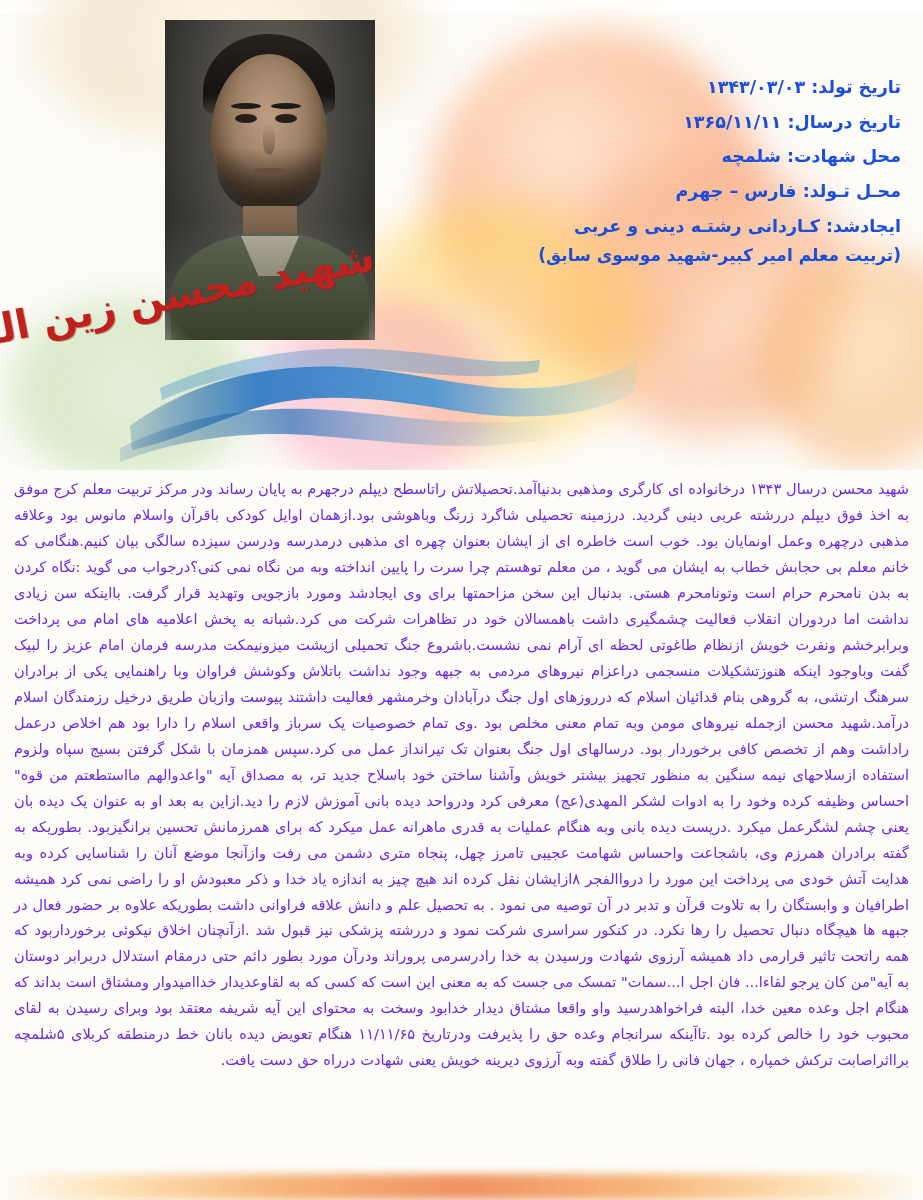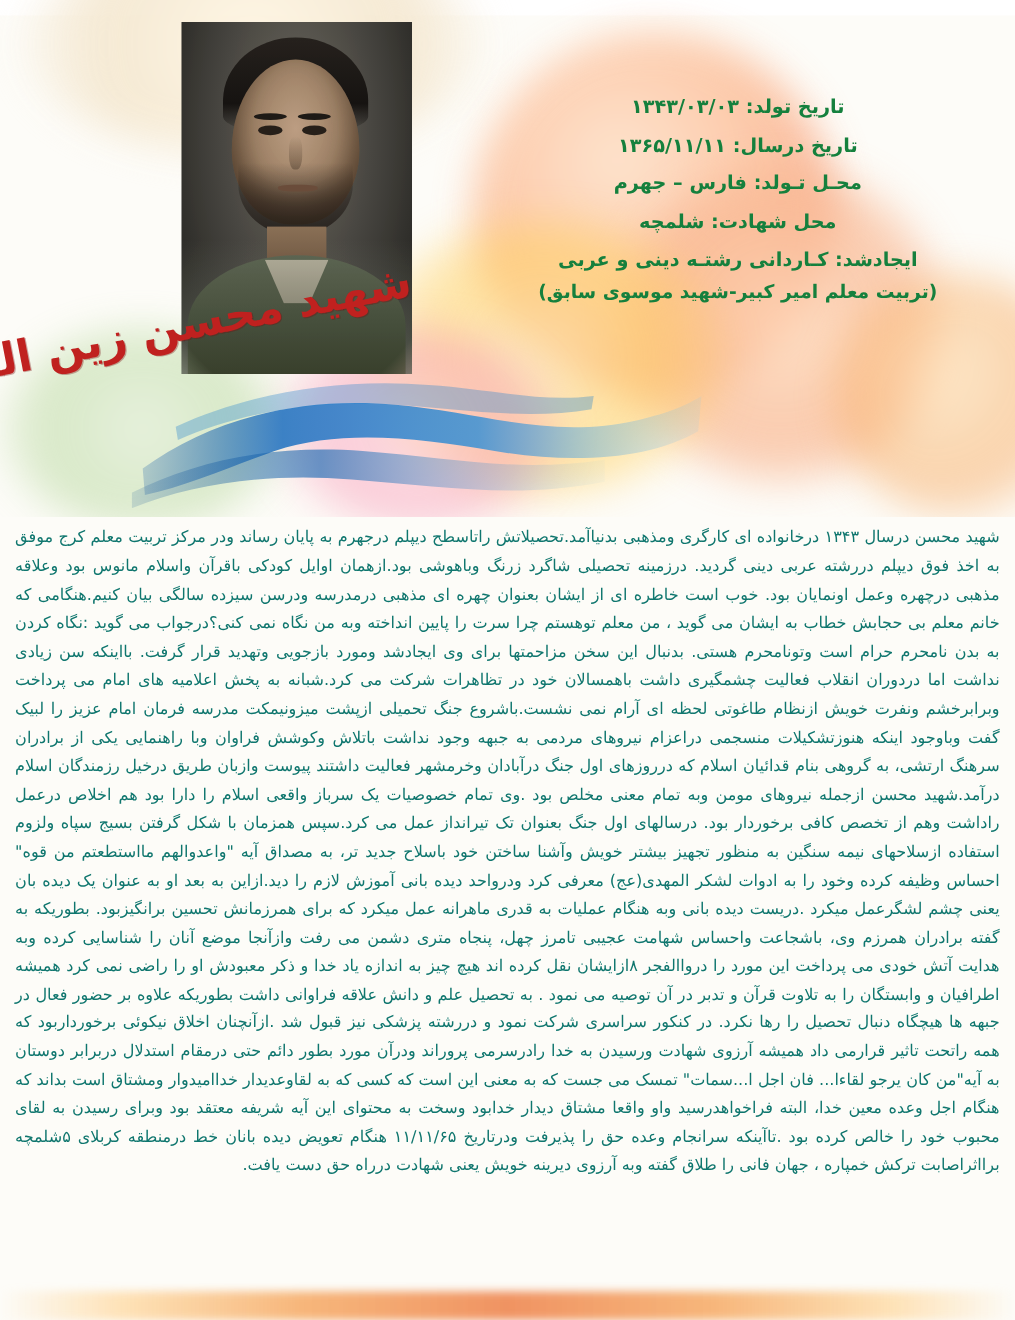--- a/index.html
+++ b/index.html
@@ -181,25 +181,25 @@
     text-align: center;
     text-shadow: 1px 1px 0 rgba(120,15,15,.35);
     direction: rtl;
     white-space: nowrap;
     pointer-events: none;
   }
 
   
   .info-block {
     position: absolute;
-    right: 22px; top: 87px;
+    right: 22px; top: 76px;
     width: 460px;
     direction: rtl;
-    text-align: center;
-    color: #15803d;
+    text-align: right;
+    color: #1d4ed8;
   }
   .info-row {
     font-size: 17.5px;
     font-weight: bold;
     letter-spacing: .5px;
     margin-bottom: 11px;
     line-height: 1.35;
     white-space: nowrap;
   }
   .info-row .val { font-weight: bold; }
@@ -213,21 +213,21 @@
   
   .body-text {
     position: absolute;
     left: 14px; right: 14px;
     top: 476px;
     direction: rtl;
     text-align: justify;
     text-justify: inter-word;
     font-size: 14.6px;
     line-height: 1.78;
-    color: #0f766e;
+    color: #6d28d9;
     font-family: "DejaVu Sans", "Liberation Sans", sans-serif;
   }
   .body-text p { margin: 0; }
 
   
   .bottom-band {
     position: absolute;
     left: 0; bottom: 0;
     width: 923px; height: 26px;
     background: linear-gradient(90deg,
@@ -304,26 +304,26 @@
   <div class="info-block">
     <div class="info-row">
       <span>تاریخ تولد:</span>
       <span class="val">۱۳۴۳/۰۳/۰۳</span>
     </div>
     <div class="info-row">
       <span>تاریخ درسال:</span>
       <span class="val">۱۳۶۵/۱۱/۱۱</span>
     </div>
     <div class="info-row">
+      <span>محل شهادت:</span>
+      <span class="val">شلمچه</span>
+    </div>
+    <div class="info-row">
       <span>محـل تـولد:</span>
       <span class="val">فارس – جهرم</span>
-    </div>
-    <div class="info-row">
-      <span>محل شهادت:</span>
-      <span class="val">شلمچه</span>
     </div>
     <div class="info-row">
       <span>ایجادشد:</span>
       <span class="val">کـاردانی رشتـه دینی و عربی</span>
     </div>
     <div class="info-sub">(تربیت معلم امیر کبیر-شهید موسوی سابق)</div>
   </div>
 
   <div class="body-text">
     <p>شهید محسن درسال ۱۳۴۳ درخانواده ای کارگری ومذهبی بدنیاآمد.تحصیلاتش راتاسطح دیپلم درجهرم به پایان رساند ودر مرکز تربیت معلم کرج موفق به اخذ فوق دیپلم دررشته عربی دینی گردید. درزمینه تحصیلی شاگرد زرنگ وباهوشی بود.ازهمان اوایل کودکی باقرآن واسلام مانوس بود وعلاقه مذهبی درچهره وعمل اونمایان بود. خوب است خاطره ای از ایشان بعنوان چهره ای مذهبی درمدرسه ودرسن سیزده سالگی بیان کنیم.هنگامی که خانم معلم بی حجابش خطاب به ایشان می گوید ، من معلم توهستم چرا سرت را پایین انداخته وبه من نگاه نمی کنی؟درجواب می گوید :نگاه کردن به بدن نامحرم حرام است وتونامحرم هستی. بدنبال این سخن مزاحمتها برای وی ایجادشد ومورد بازجویی وتهدید قرار گرفت. بااینکه سن زیادی نداشت اما دردوران انقلاب فعالیت چشمگیری داشت باهمسالان خود در تظاهرات شرکت می کرد.شبانه به پخش اعلامیه های امام می پرداخت وبرابرخشم ونفرت خویش ازنظام طاغوتی لحظه ای آرام نمی نشست.باشروع جنگ تحمیلی ازپشت میزونیمکت مدرسه فرمان امام عزیز را لبیک گفت وباوجود اینکه هنوزتشکیلات منسجمی دراعزام نیروهای مردمی به جبهه وجود نداشت باتلاش وکوشش فراوان وبا راهنمایی یکی از برادران سرهنگ ارتشی، به گروهی بنام قدائیان اسلام که درروزهای اول جنگ درآبادان وخرمشهر فعالیت داشتند پیوست وازبان طریق درخیل رزمندگان اسلام درآمد.شهید محسن ازجمله نیروهای مومن وبه تمام معنی مخلص بود .وی تمام خصوصیات یک سرباز واقعی اسلام را دارا بود هم اخلاص درعمل راداشت وهم از تخصص کافی برخوردار بود. درسالهای اول جنگ بعنوان تک تیرانداز عمل می کرد.سپس همزمان با شکل گرفتن بسیج سپاه ولزوم استفاده ازسلاحهای نیمه سنگین به منظور تجهیز بیشتر خویش وآشنا ساختن خود باسلاح جدید تر، به مصداق آیه "واعدوالهم مااستطعتم من قوه" احساس وظیفه کرده وخود را به ادوات لشکر المهدی(عج) معرفی کرد ودرواحد دیده بانی آموزش لازم را دید.ازاین به بعد او به عنوان یک دیده بان یعنی چشم لشگرعمل میکرد .دریست دیده بانی وبه هنگام عملیات به قدری ماهرانه عمل میکرد که برای همرزمانش تحسین برانگیزبود. بطوریکه به گفته برادران همرزم وی، باشجاعت واحساس شهامت عجیبی تامرز چهل، پنجاه متری دشمن می رفت وازآنجا موضع آنان را شناسایی کرده وبه هدایت آتش خودی می پرداخت این مورد را درواالفجر ۸ازایشان نقل کرده اند هیچ چیز به اندازه یاد خدا و ذکر معبودش او را راضی نمی کرد همیشه اطرافیان و وابستگان را به تلاوت قرآن و تدبر در آن توصیه می نمود . به تحصیل علم و دانش علاقه فراوانی داشت بطوریکه علاوه بر حضور فعال در جبهه ها هیچگاه دنبال تحصیل را رها نکرد. در کنکور سراسری شرکت نمود و دررشته پزشکی نیز قبول شد .ازآنچنان اخلاق نیکوئی برخورداربود که همه راتحت تاثیر قرارمی داد همیشه آرزوی شهادت ورسیدن به خدا رادرسرمی پروراند ودرآن مورد بطور دائم حتی درمقام استدلال دربرابر دوستان به آیه"من کان یرجو لقاءا... فان اجل ا...سمات" تمسک می جست که به معنی این است که کسی که به لقاوعدیدار خداامیدوار ومشتاق است بداند که هنگام اجل وعده معین خدا، البته فراخواهدرسید واو واقعا مشتاق دیدار خدابود وسخت به محتوای این آیه شریفه معتقد بود وبرای رسیدن به لقای محبوب خود را خالص کرده بود .تاآینکه سرانجام وعده حق را پذیرفت ودرتاریخ ۱۱/۱۱/۶۵ هنگام تعویض دیده بانان خط درمنطقه کربلای ۵شلمچه برااثراصابت ترکش خمپاره ، جهان فانی را طلاق گفته وبه آرزوی دیرینه خویش یعنی شهادت درراه حق دست یافت.</p>

